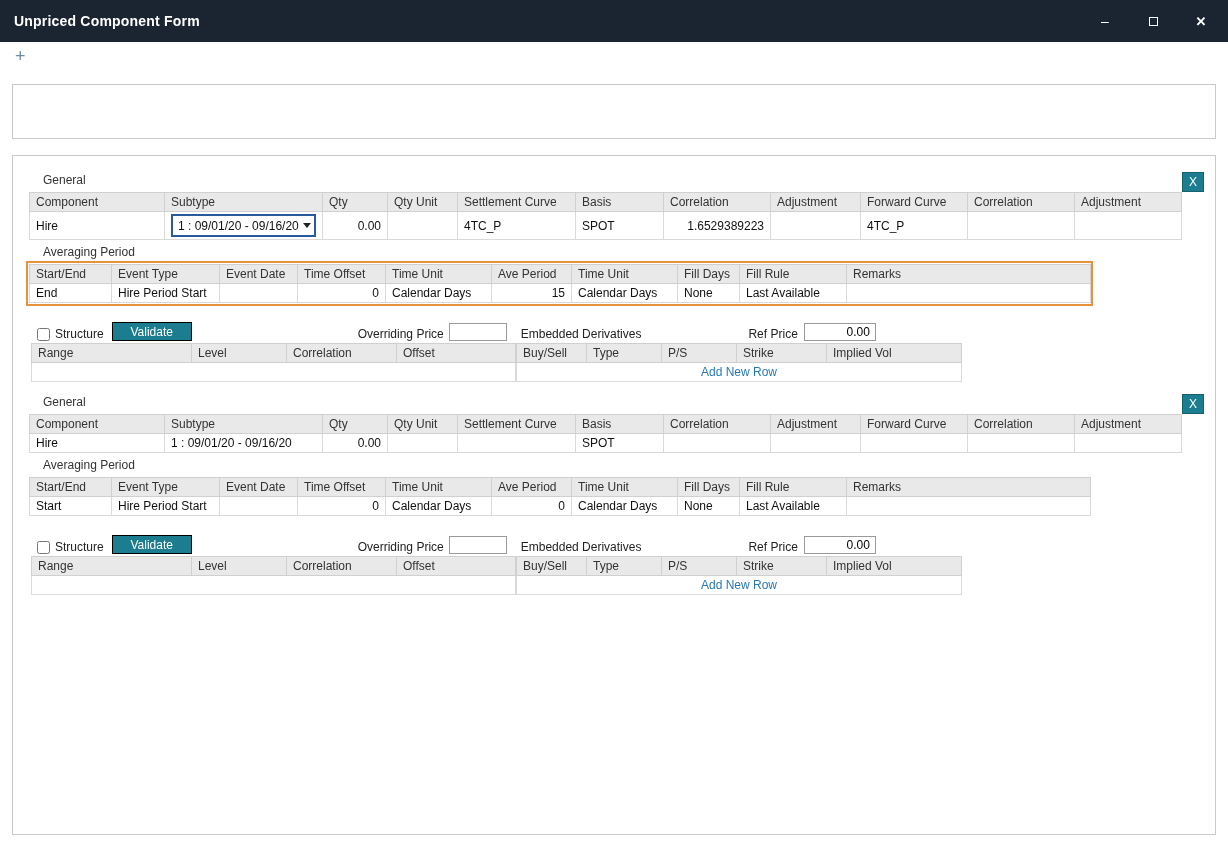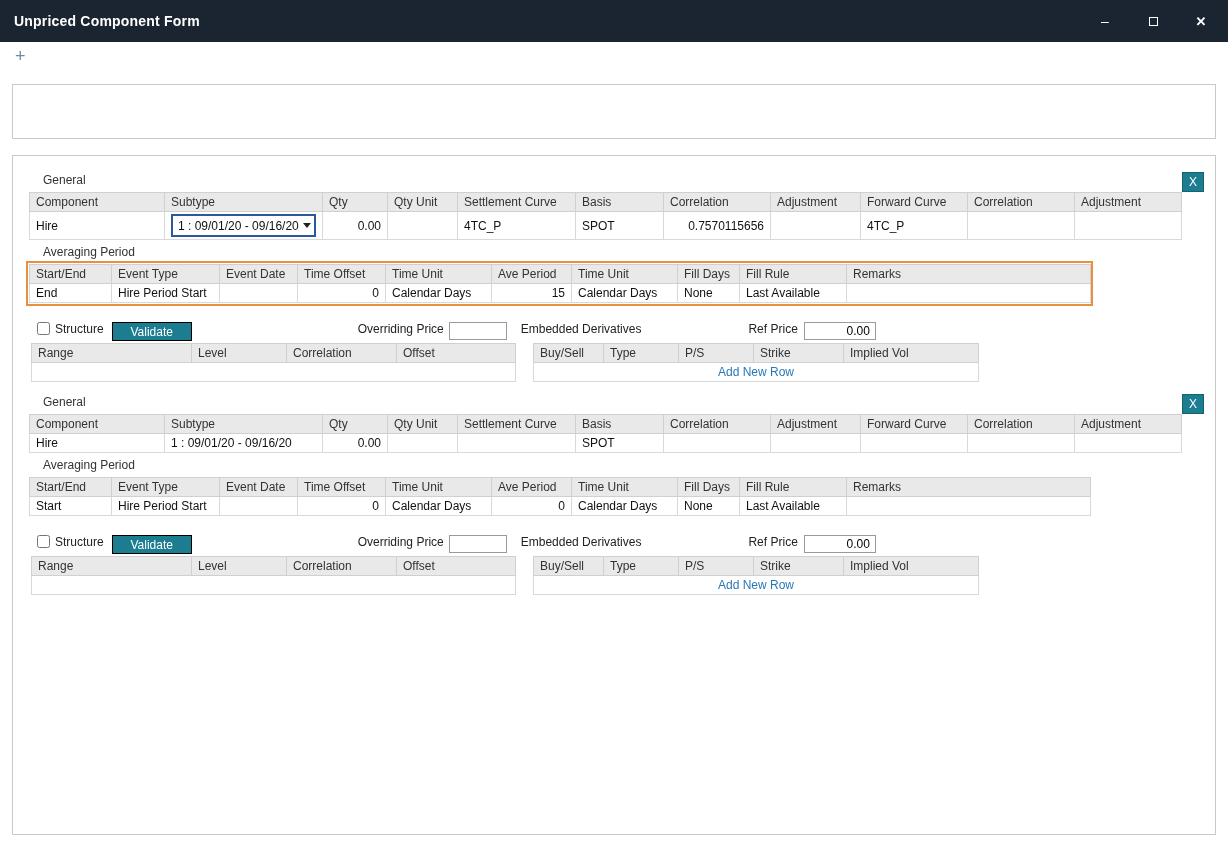--- a/index.html
+++ b/index.html
@@ -59,35 +59,35 @@
   .avg-wrap.highlighted { border-color:#e8913c; }
   .avg-grid { width:100%; }
   
   td.combo-cell { padding:0; }
   .combo {
     display:flex; align-items:center; justify-content:space-between;
     border:2px solid #2a5a9e; height:23px; padding:0 5px; background:#fff; cursor:pointer;
   }
   .caret { width:0; height:0; border-left:4px solid transparent; border-right:4px solid transparent; border-top:5px solid #222; margin-left:4px; }
   
-  .struct-row { display:flex; align-items:flex-start; margin:16px 0 0 24px; height:19px; }
+  .struct-row { display:flex; align-items:flex-end; margin:16px 0 0 24px; height:19px; }
   .struct-row input[type=checkbox] { width:13px; height:13px; margin:0; }
   .struct-label { margin-left:5px; }
   .validate-btn {
     margin-left:8px; width:80px; height:19px; background:#1b7d8f; color:#fff;
     border:1px solid #000000; font-size:12px; line-height:16px; padding:0; cursor:pointer;
     font-family:"Liberation Sans", sans-serif;
   }
   .op-label { margin-left:166px; }
   .op-input { margin-left:5px; width:58px; height:18px; border:1px solid #9a9a9a; font-size:12px; padding:0 3px; font-family:"Liberation Sans", sans-serif; }
   .ed-label { margin-left:14px; }
   .rp-label { margin-left:107px; }
   .rp-input { margin-left:6px; width:72px; height:18px; border:1px solid #9a9a9a; font-size:12px; padding:0 5px; text-align:right; font-family:"Liberation Sans", sans-serif; }
   
-  .bottom-tables { display:flex; margin:2px 0 0 18px; gap:17px; }
+  .bottom-tables { display:flex; margin:2px 0 0 18px; }
   .range-grid { width:484px; }
   .deriv-grid { width:445px;border-radius:10px; }
   td.body-cell { height:79px; vertical-align:top; text-align:center; padding-top:9px; }
   .add-link { color:#2878b5; cursor:pointer; text-decoration:none; }
 </style>
 </head>
 <body>
 
 <div class="titlebar">
   <span class="title">Unpriced Component Form</span>
@@ -147,21 +147,21 @@
         <td class="combo-cell">
           <div class="combo">
             <span>1 : 09/01/20 - 09/16/20</span>
             <span class="caret"></span>
           </div>
         </td>
         <td class="num">0.00</td>
         <td></td>
         <td>4TC_P</td>
         <td>SPOT</td>
-        <td class="num">0.7570115656</td>
+        <td class="num">1.6529389223</td>
         <td></td>
         <td>4TC_P</td>
         <td></td>
         <td></td>
       </tr>
         </tbody>
     </table>
 
     <div class="section-label avg-label">Averaging Period</div>
 

